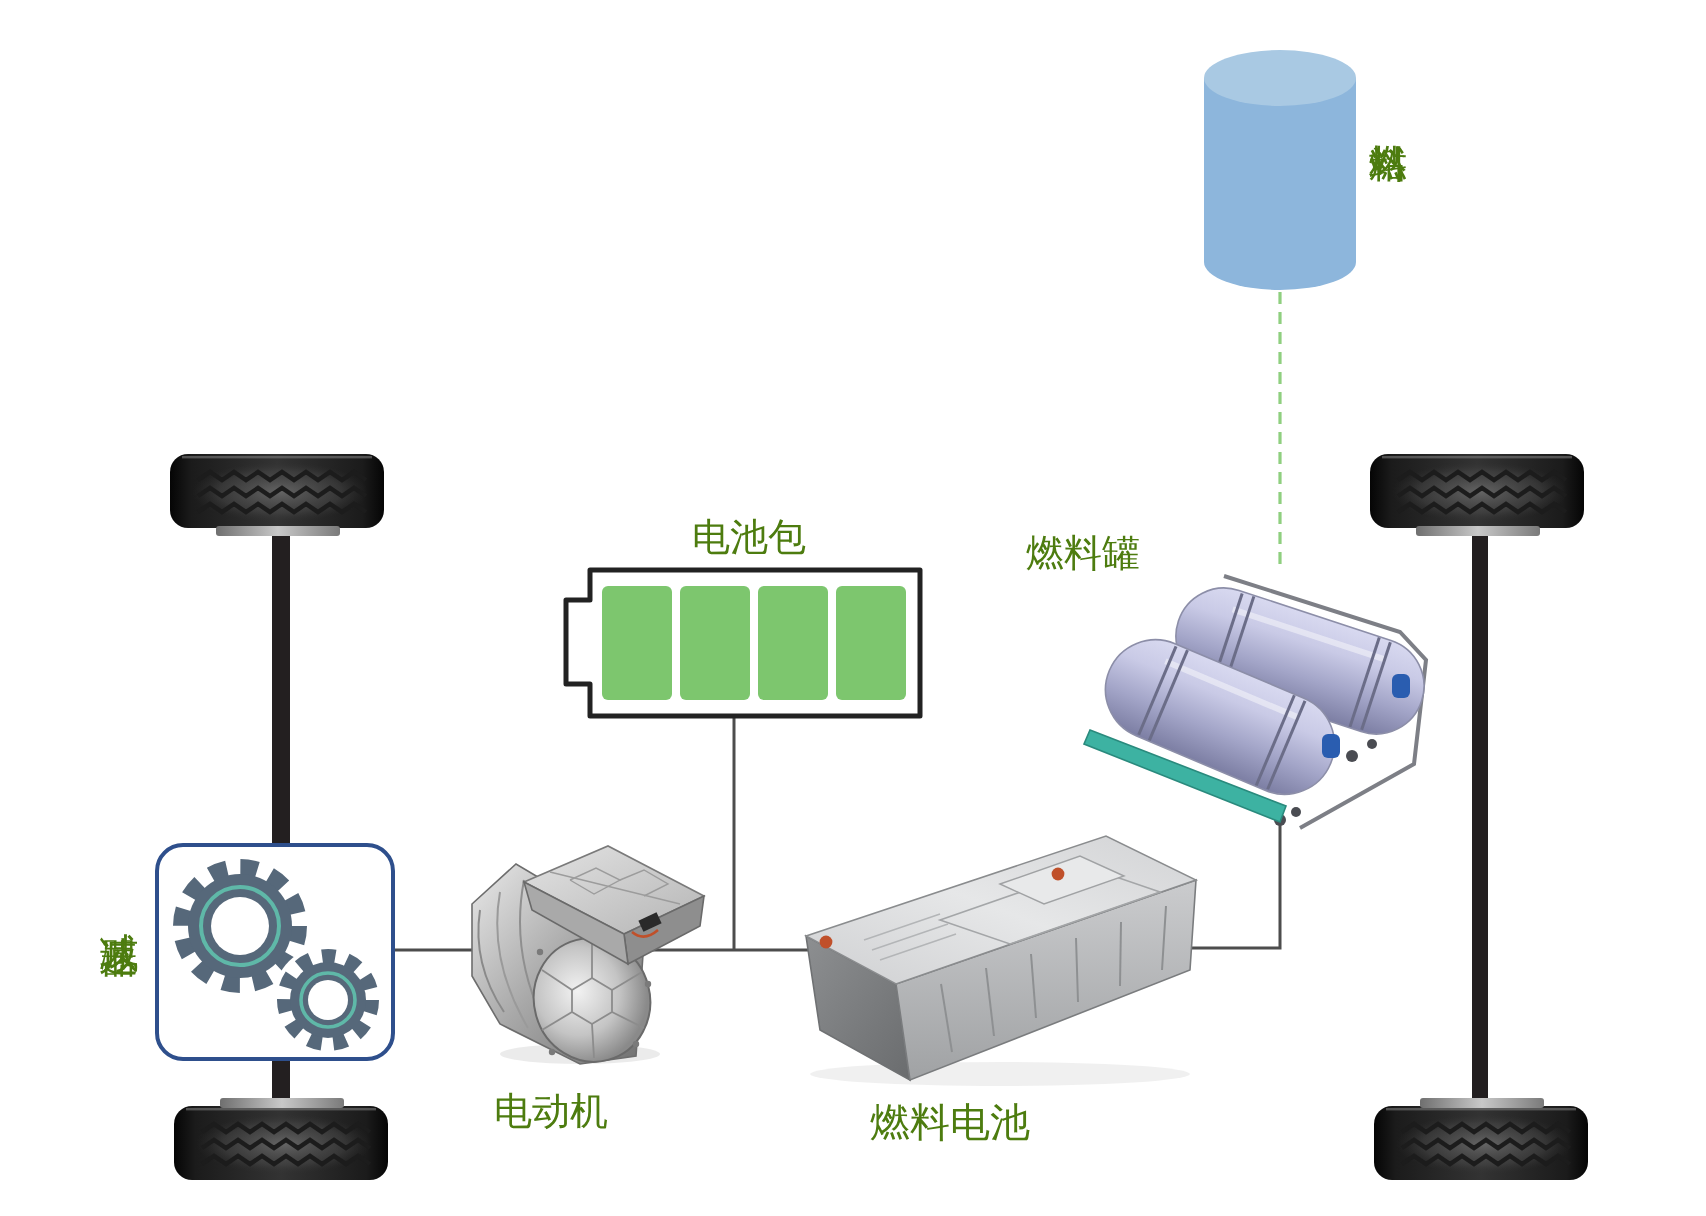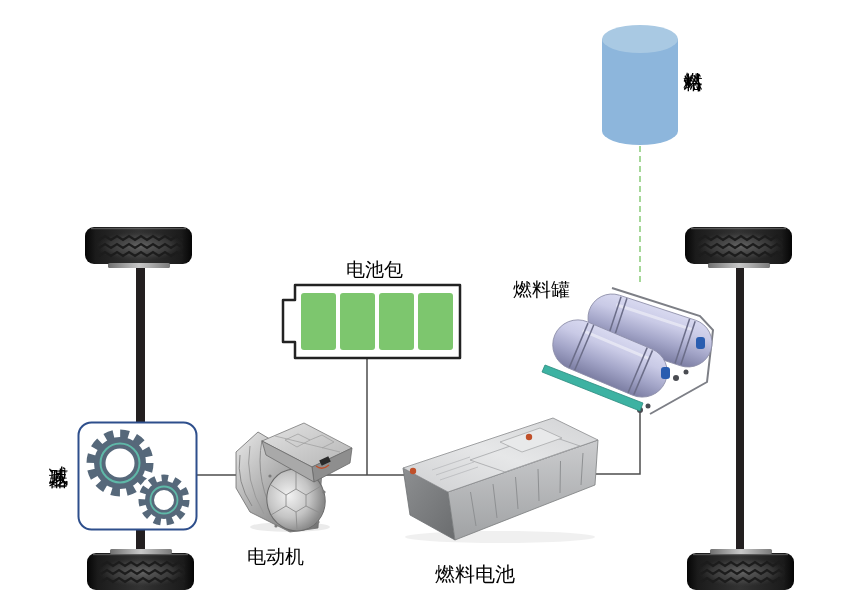--- a/index.html
+++ b/index.html
@@ -5,30 +5,30 @@
   html, body { margin: 0; padding: 0; background: #ffffff; }
   #stage {
     position: relative; width: 853px; height: 608px; overflow: hidden;
     background: #ffffff;
     font-family: "Liberation Sans", "DejaVu Sans", sans-serif;
     color: #3a3a3a;
   }
   #art { position: absolute; left: 0; top: 0; width: 853px; height: 608px; }
   .label {
     position: absolute; font-size: 19px; line-height: 19px;
-    white-space: nowrap; color: #000000;
+    white-space: nowrap; color: #4d7c0f;
     font-family: Liberation Serif, serif;
   }
   .vlabel { writing-mode: vertical-rl; text-orientation: upright; }
   .lbl-fuel-station { left: 684px; top: 57px; }
   .lbl-battery { left: 346px; top: 260px; }
-  .lbl-tank { left: 513px; top: 280px; }
+  .lbl-tank { left: 513px; top: 268px; }
   .lbl-reducer { left: 49px; top: 450px; font-size: 20px; line-height: 20px; letter-spacing: 2px; }
   .lbl-motor { left: 247px; top: 547px; }
-  .lbl-fuelcell { left: 435px; top: 552px; font-size: 20px; line-height: 20px; margin-top: 12px; }
+  .lbl-fuelcell { left: 435px; top: 552px; font-size: 20px; line-height: 20px; }
 </style>
 </head>
 <body>
 
 <div id="stage">
   <svg id="art" viewBox="0 0 853 608" xmlns="http://www.w3.org/2000/svg">
     <defs>
       <linearGradient id="tireH" x1="0" y1="0" x2="1" y2="0">
         <stop offset="0" stop-color="#050505"></stop>
         <stop offset="0.1" stop-color="#1b1b1b"></stop>

